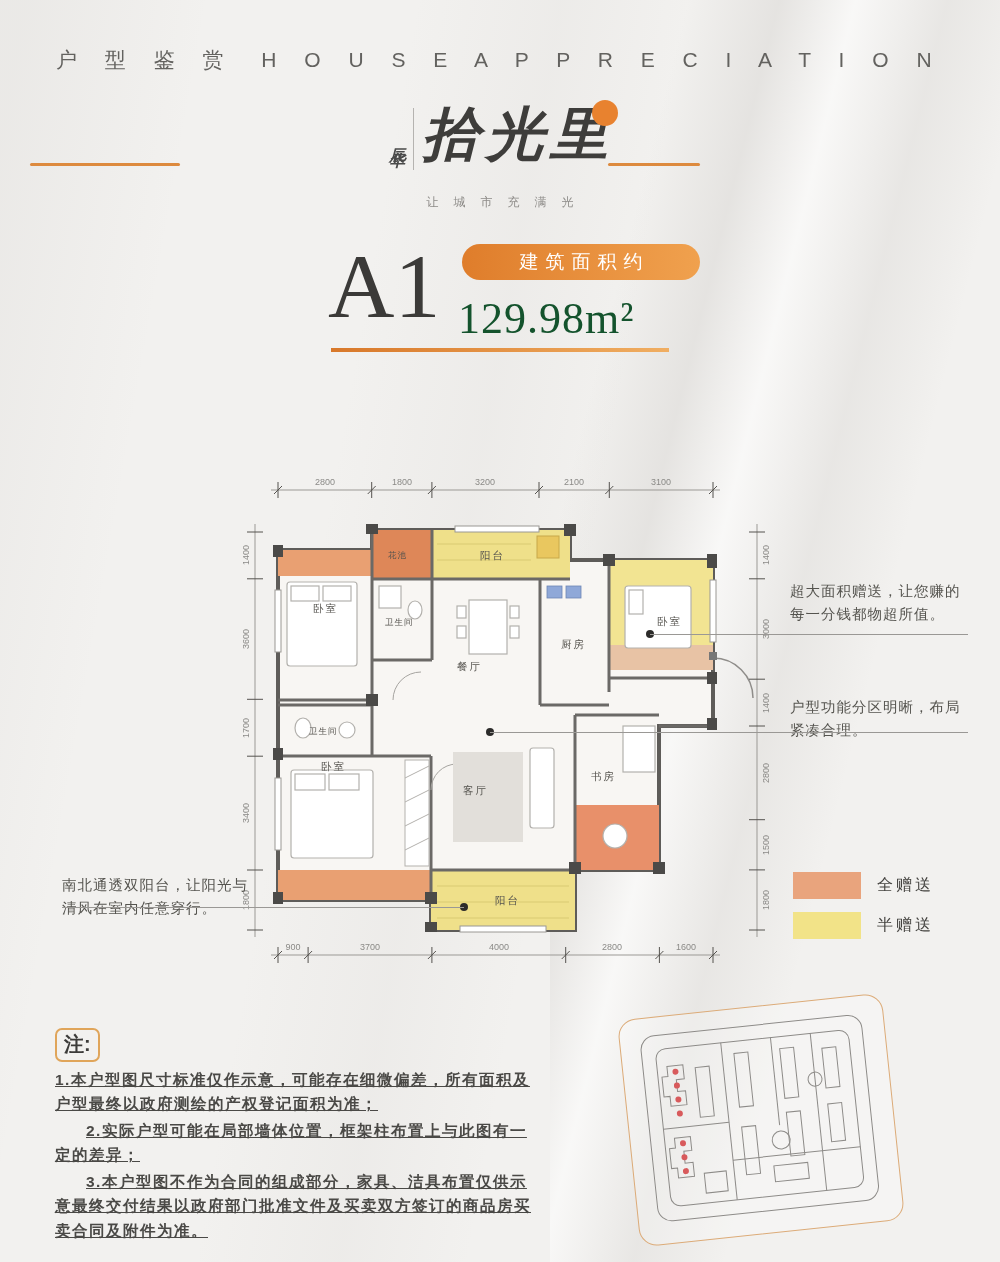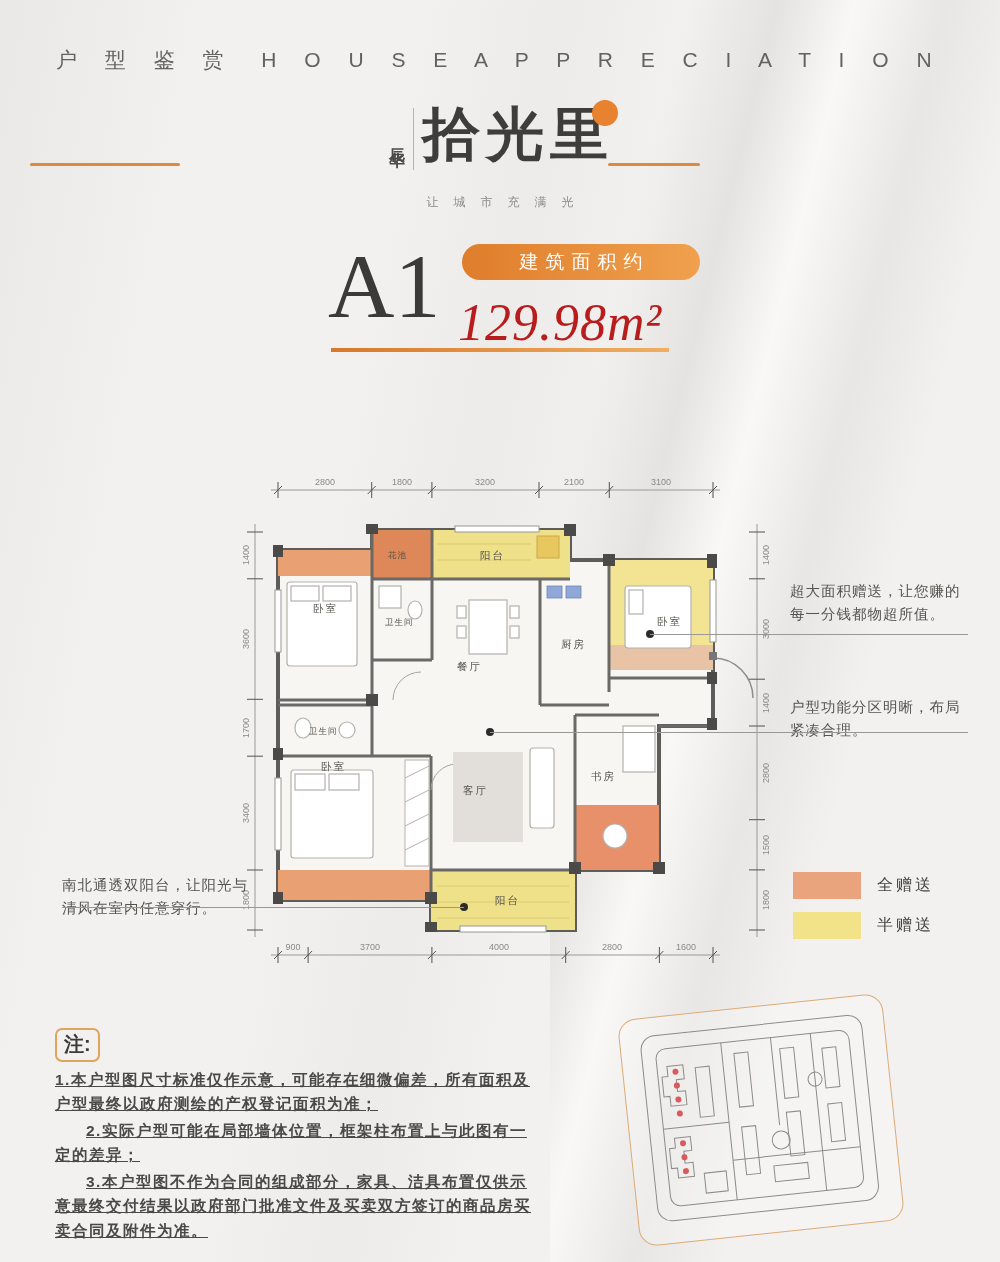--- a/index.html
+++ b/index.html
@@ -9,33 +9,33 @@
   .streak.s1{left:55%;width:45%;background:linear-gradient(104deg,transparent 18%,rgba(160,155,150,.16) 30%,rgba(255,255,255,.5) 40%,rgba(160,155,150,.12) 52%,transparent 64%);}
   .streak.s2{left:0;width:30%;background:linear-gradient(100deg,rgba(170,165,160,.10) 5%,transparent 40%);}
   .streak.s3{left:20%;width:50%;background:linear-gradient(100deg,transparent 30%,rgba(190,186,182,.10) 50%,transparent 68%);}
 
   
   .hdr{position:absolute;top:46px;left:56px;color:#63625f;font-size:21px;letter-spacing:11px;white-space:nowrap;}
   .hdr .en{letter-spacing:11px;margin-left:10px;font-weight:400;text-align:center;}
 
   
   .logo{position:absolute;top:102px;left:50%;transform:translateX(-50%);text-align:center;}
-  .logo-row{display:flex;align-items:flex-start;justify-content:space-between;}
+  .logo-row{display:flex;align-items:flex-start;justify-content:space-between;font-style:italic;}
   .brand-side{writing-mode:vertical-rl;font-size:16px;font-weight:bold;color:#4a4a4a;letter-spacing:4px;border-right:1px solid #b5b3b0;padding-right:6px;margin-right:8px;height:62px;margin-top:6px;}
   .brand-main{position:relative;font-size:58px;font-weight:bold;color:#3e3d3b;letter-spacing:6px;line-height:1.1;}
   .brand-dot{position:absolute;top:-2px;right:-4px;width:26px;height:26px;border-radius:50%;background:#e8822f;}
   .tagline{margin-top:24px;font-size:12px;color:#8d8b88;letter-spacing:15px;text-indent:15px;}
   .deco-line{position:absolute;height:3px;background:#dd8a3e;border-radius:2px;}
   .deco-left{top:163px;left:30px;width:150px;}
   .deco-right{top:163px;left:608px;width:92px;}
 
   
   .unit-name{position:absolute;top:240px;left:328px;font-family:"Liberation Serif",serif;font-size:92px;color:#3b3a38;line-height:1;}
   .area-badge{position:absolute;top:244px;left:462px;width:238px;height:36px;border-radius:18px;background:linear-gradient(90deg,#df7d2b,#f0a14e);color:#fff;font-size:19px;letter-spacing:7px;display:flex;align-items:center;justify-content:center;text-indent:7px;}
-  .area-value{position:absolute;top:293px;left:458px;font-family:"Liberation Serif",serif;font-size:52px;color:#b91c1c;letter-spacing:1px;font-style:italic;}
+  .area-value{position:absolute;top:293px;left:458px;font-family:"Liberation Serif",serif;font-size:44px;color:#14532d;letter-spacing:1px;}
   .unit-divider{position:absolute;top:348px;left:331px;width:338px;height:4px;background:linear-gradient(90deg,#d8782a,#f0ae62);}
   .layout-row{position:absolute;top:357px;left:334px;display:flex;align-items:center;}
   .layout-part{font-family:"Liberation Serif",serif;font-size:48px;font-weight:bold;color:#262524;letter-spacing:3px;}
   .layout-sep{width:3px;height:48px;background:#2c2b2a;margin:0 9px;}
 
   
   .annot{position:absolute;font-size:14.5px;color:#55544f;line-height:1.62;letter-spacing:1px;}
   .annot-rt{top:580px;left:790px;width:180px;}
   .annot-rb{top:696px;left:790px;width:180px;}
   .annot-lb{top:874px;left:62px;width:186px;}

